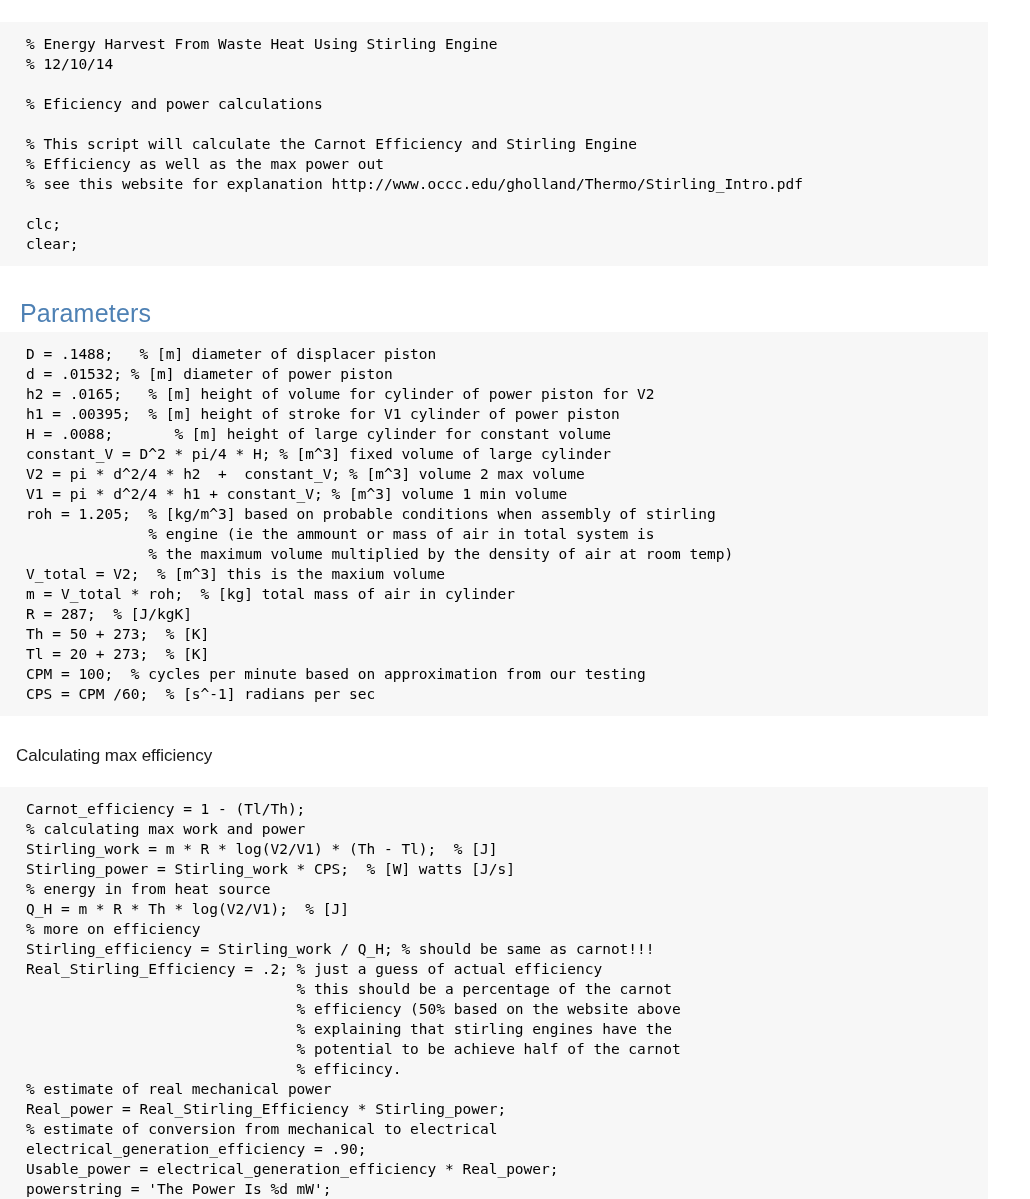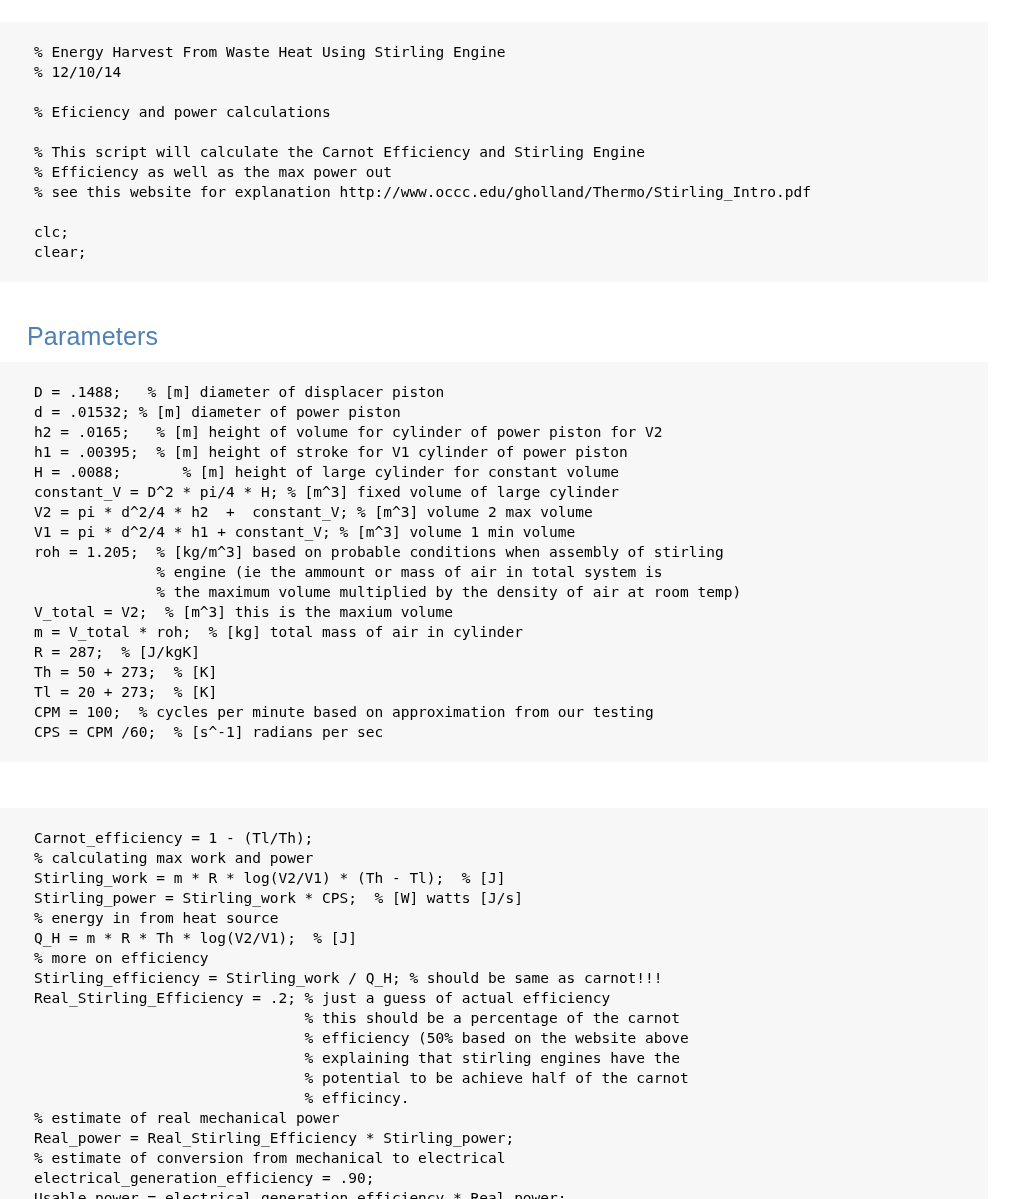--- a/index.html
+++ b/index.html
@@ -21,36 +21,36 @@
   }
   
   .codeblock {
     background: #f7f7f7;
     margin: 0;
     padding: 4px 0 4px 18px;
     width: 988px;
     box-sizing: border-box;
   }
   .codeblock pre {
-    margin: 16px;
+    margin: 8px;
     padding: 0;
     font-family: "DejaVu Sans Mono", "Liberation Mono", monospace;
     font-size: 14.5px;
     line-height: 20px;
     color: #000000;
     white-space: pre;
     letter-spacing: 0px;
   }
   
   h2.section-title {
     font-family: "Liberation Sans", sans-serif;
     font-size: 25px;
     font-weight: normal;
     color: #4e81b4;
-    margin: 11px;
+    margin: 4px;
     padding: 0 2px 0 16px;
     line-height: 30px;
     letter-spacing: 0.2px;
   }
   p.sub-title {
     font-family: "Liberation Sans", sans-serif;
     font-size: 17px;
     font-weight: normal;
     color: #1a1a1a;
     margin: 0;
@@ -104,20 +104,21 @@
 m = V_total * roh;  % [kg] total mass of air in cylinder
 R = 287;  % [J/kgK]
 Th = 50 + 273;  % [K]
 Tl = 20 + 273;  % [K]
 CPM = 100;  % cycles per minute based on approximation from our testing
 CPS = CPM /60;  % [s^-1] radians per sec</pre>
   </div>
 
   <div class="sp-26"></div>
 
+  <p class="sub-title">Calculating max efficiency</p>
 
   <div class="sp-20"></div>
 
   <div class="codeblock">
     <pre>Carnot_efficiency = 1 - (Tl/Th);
 % calculating max work and power
 Stirling_work = m * R * log(V2/V1) * (Th - Tl);  % [J]
 Stirling_power = Stirling_work * CPS;  % [W] watts [J/s]
 % energy in from heat source
 Q_H = m * R * Th * log(V2/V1);  % [J]

